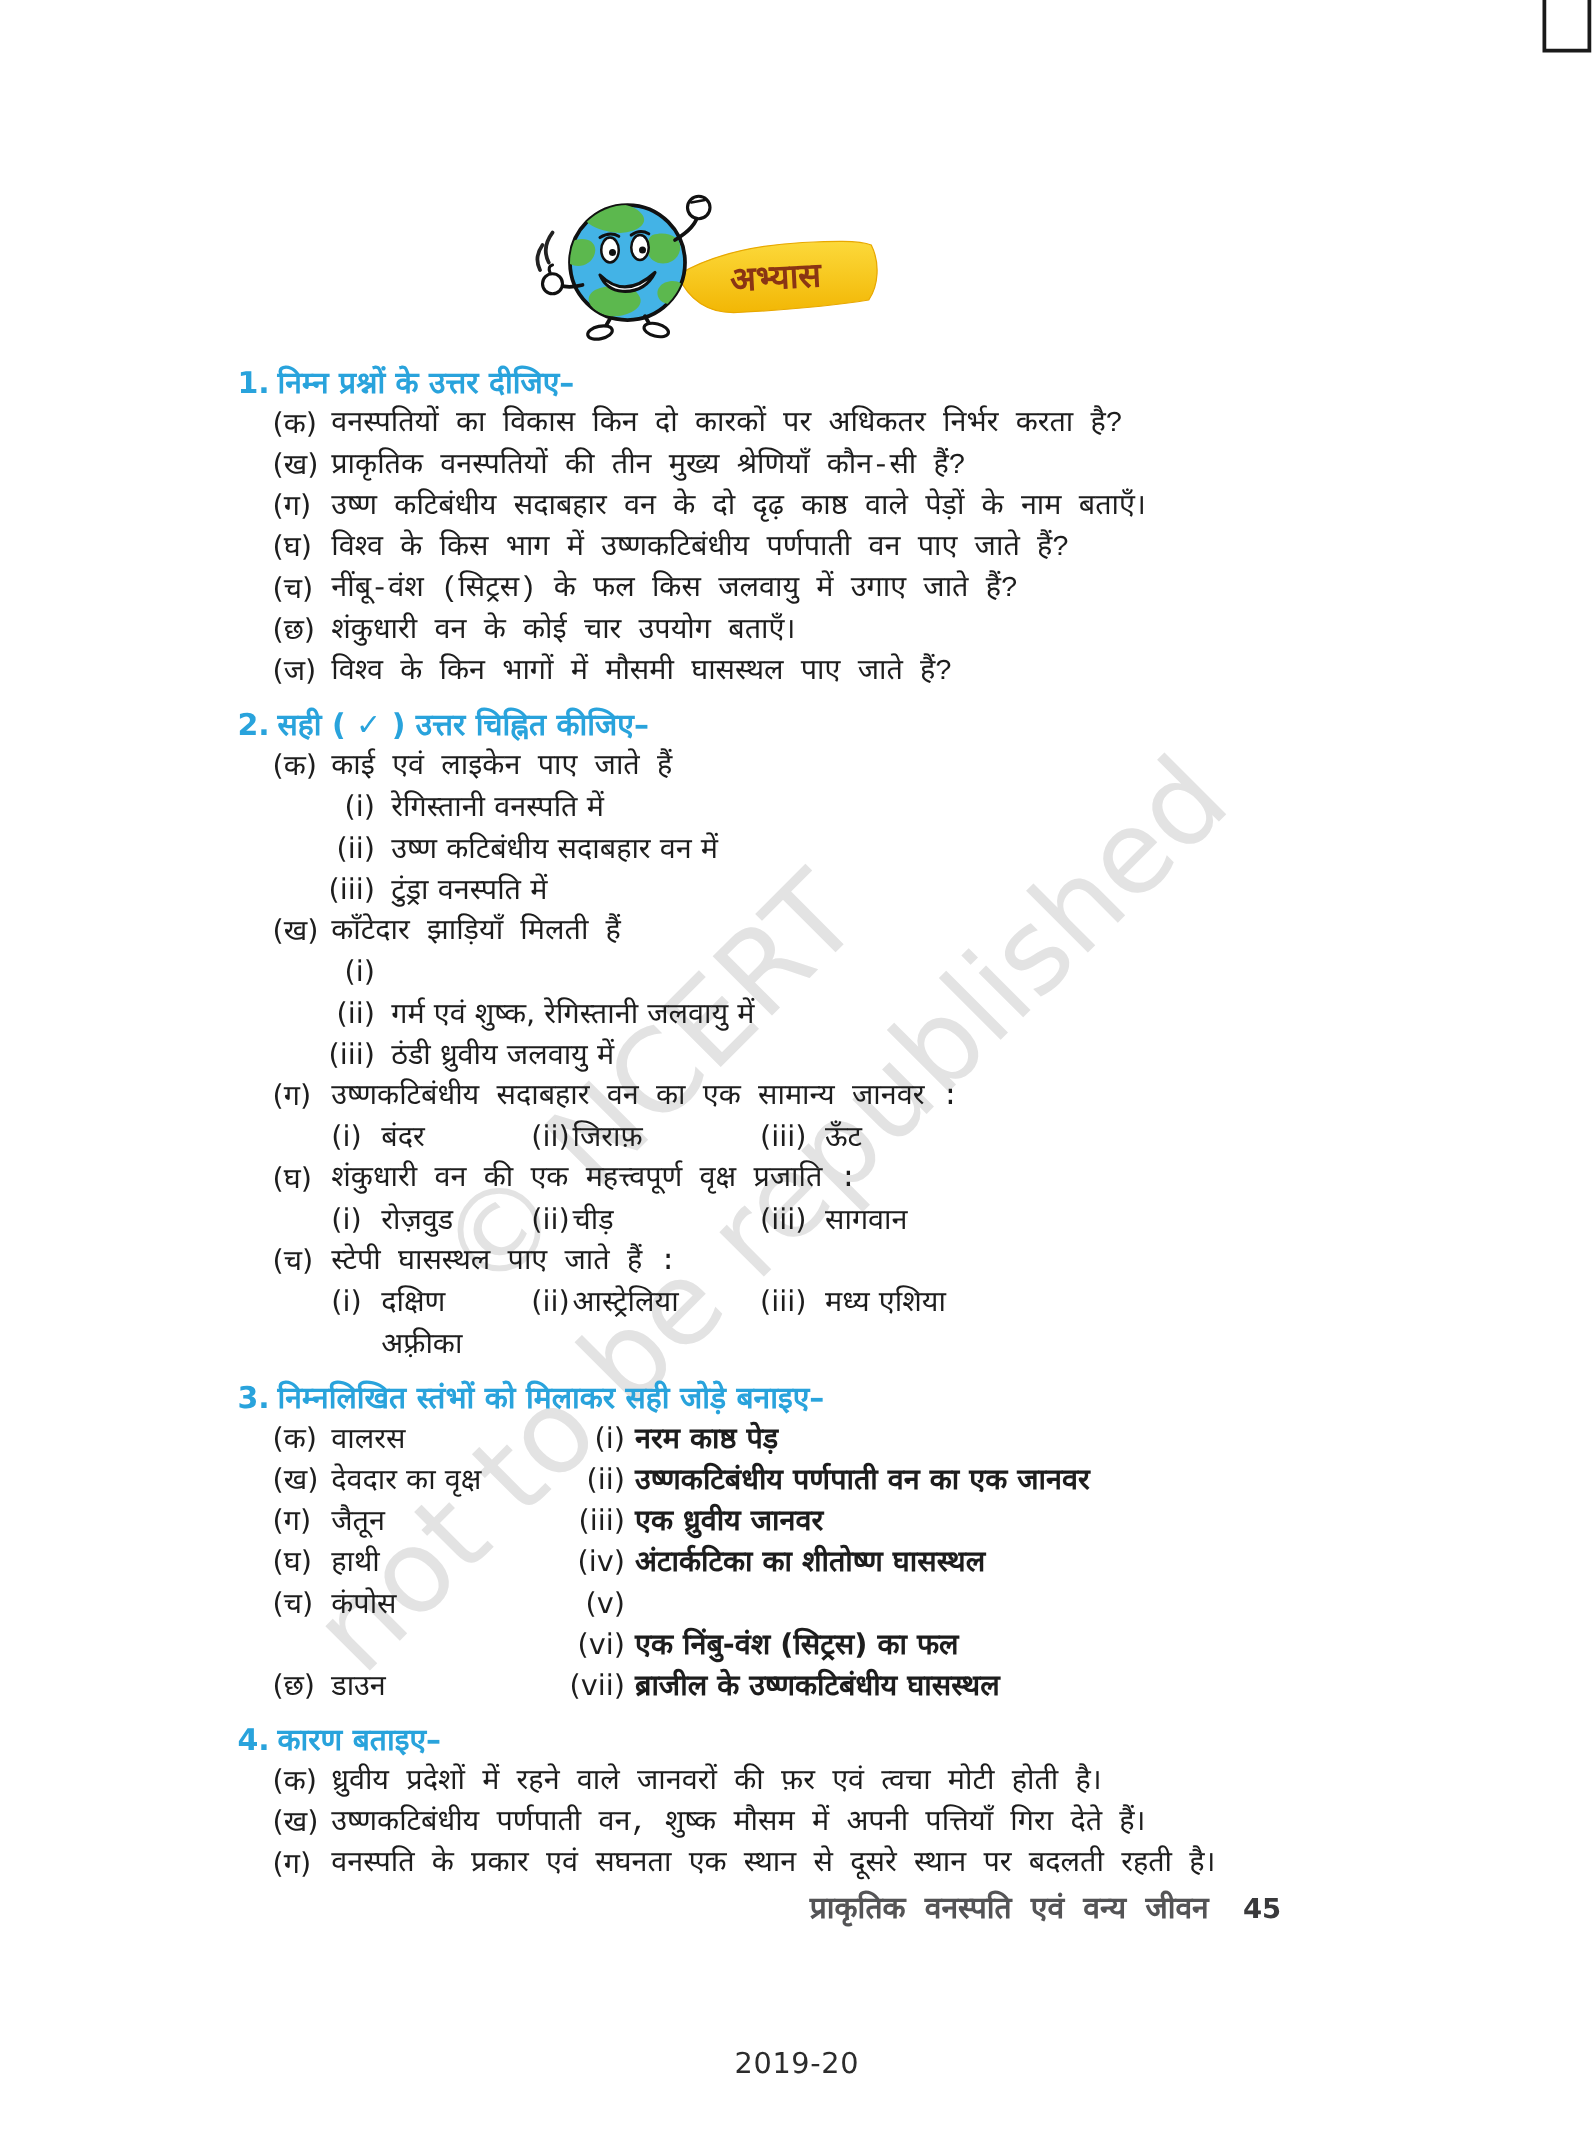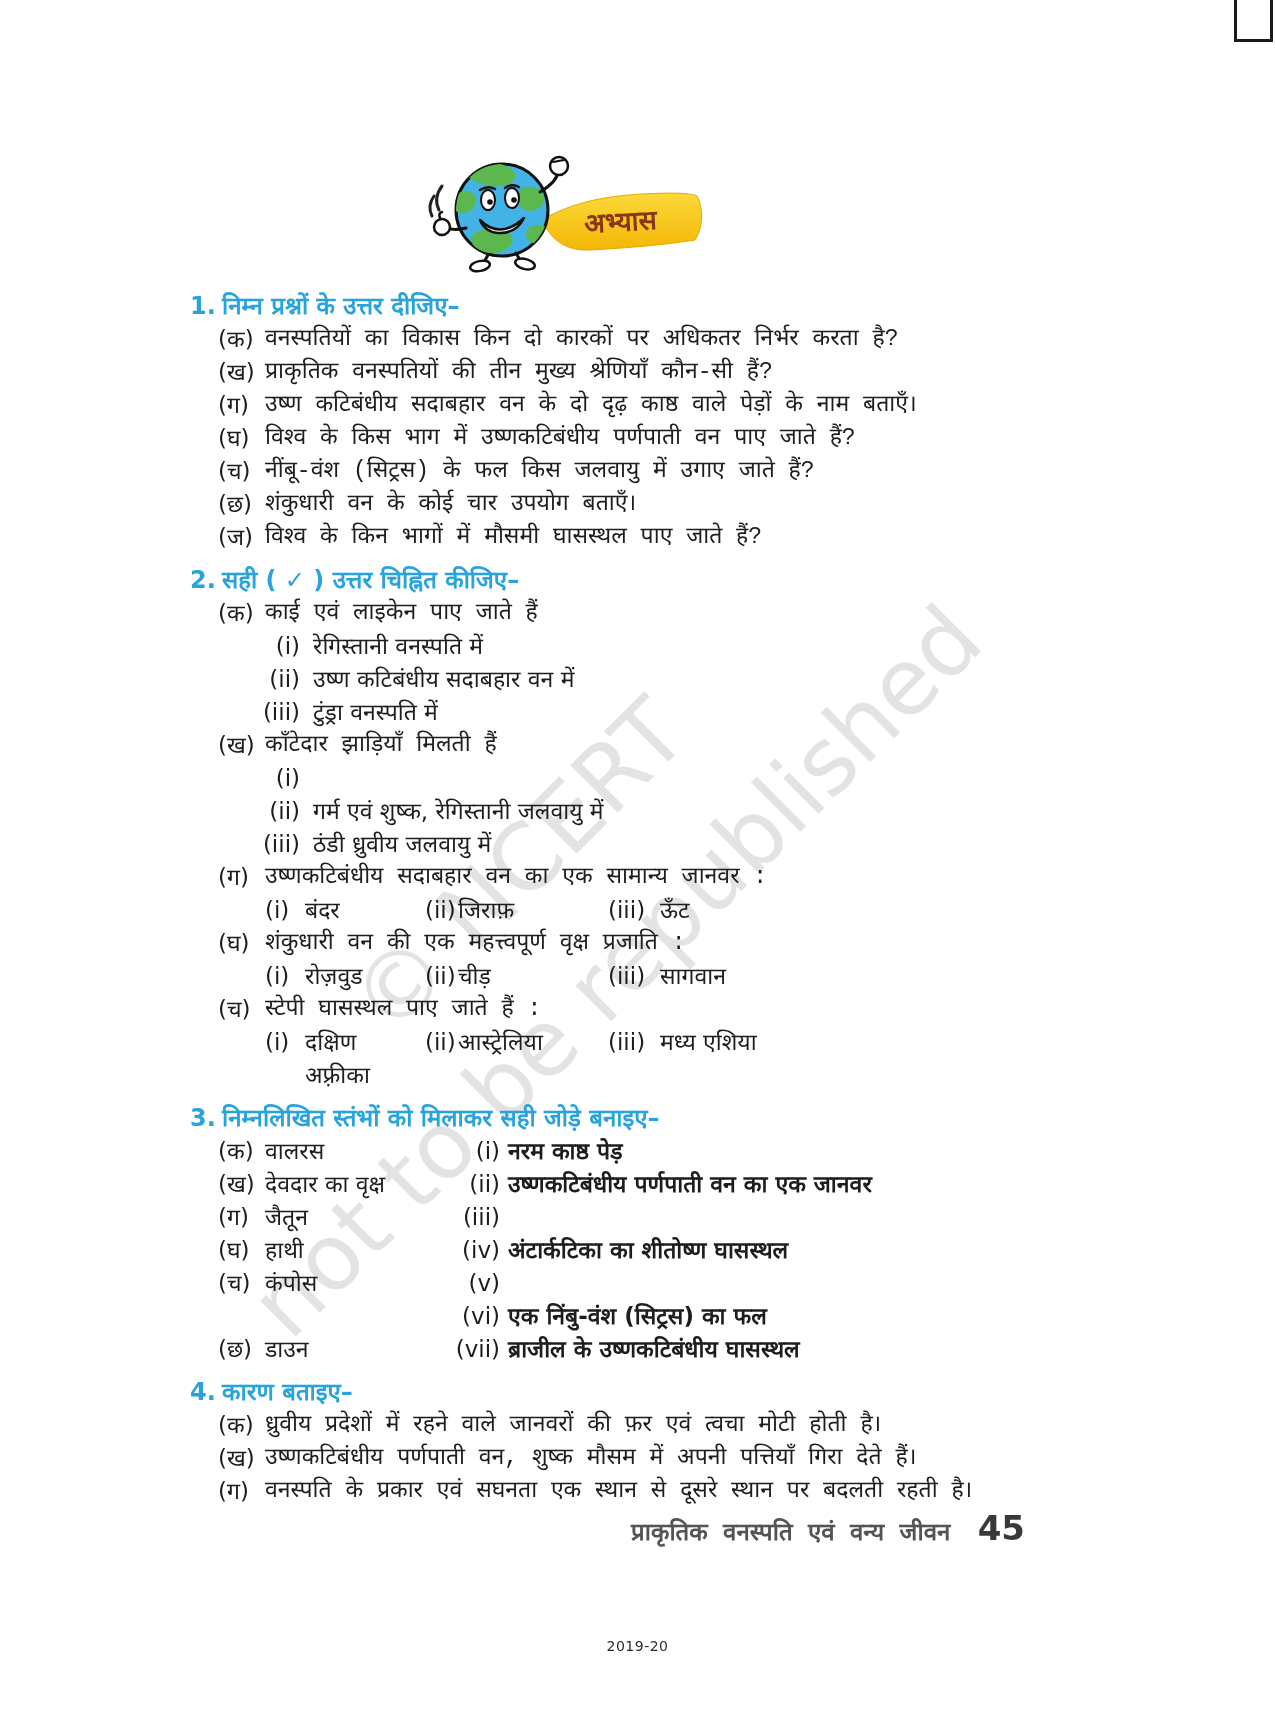--- a/index.html
+++ b/index.html
@@ -44,24 +44,24 @@
   .match-row{display:flex;line-height:33px;}
   .m-label{flex:0 0 47px;margin-left:28px;}
   .m-left{flex:0 0 165px;}
   .m-num{flex:0 0 70px;text-align:right;}
   .m-text{margin-left:8px;flex:1;font-weight:bold;}
   
   .footer{
     position:absolute;top:1508px;right:250px;z-index:1;
     font-size:24px;font-weight:bold;color:#54545六6;color:#545456;word-spacing:7px;
   }
-  .footer .pagenum{font-size:34px;color:#39393b;margin-left:12px;}
+  .footer .pagenum{font-size:22px;color:#39393b;margin-left:12px;}
   .year{
     position:absolute;top:1638px;left:0;width:100%;text-align:center;
-    font-size:14px;color:#2c2c2c;z-index:1;letter-spacing:0.5px;
+    font-size:23px;color:#2c2c2c;z-index:1;letter-spacing:0.5px;
   }
 </style>
 </head>
 <body>
 
 <div class="watermark">
   <div class="wl1">© NCERT</div>
   <div class="wl2">not to be republished</div>
 </div>
 
@@ -262,20 +262,21 @@
   <div class="match-row">
       <span class="m-label">(ख)</span>
       <span class="m-left">देवदार का वृक्ष</span>
       <span class="m-num">(ii)</span>
       <span class="m-text">उष्णकटिबंधीय पर्णपाती वन का एक जानवर</span>
     </div>
   <div class="match-row">
       <span class="m-label">(ग)</span>
       <span class="m-left">जैतून</span>
       <span class="m-num">(iii)</span>
+      <span class="m-text">एक ध्रुवीय जानवर</span>
     </div>
   <div class="match-row">
       <span class="m-label">(घ)</span>
       <span class="m-left">हाथी</span>
       <span class="m-num">(iv)</span>
       <span class="m-text">अंटार्कटिका का शीतोष्ण घासस्थल</span>
     </div>
   <div class="match-row">
       <span class="m-label">(च)</span>
       <span class="m-left">कंपोस</span>

